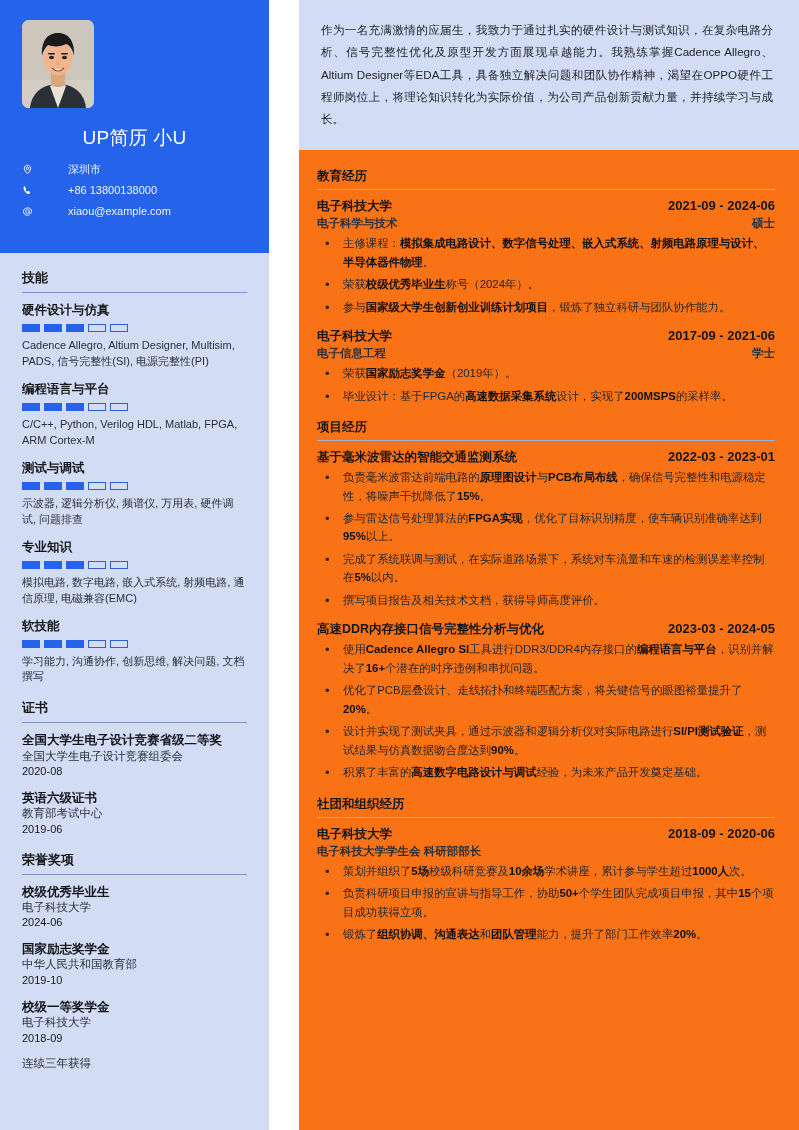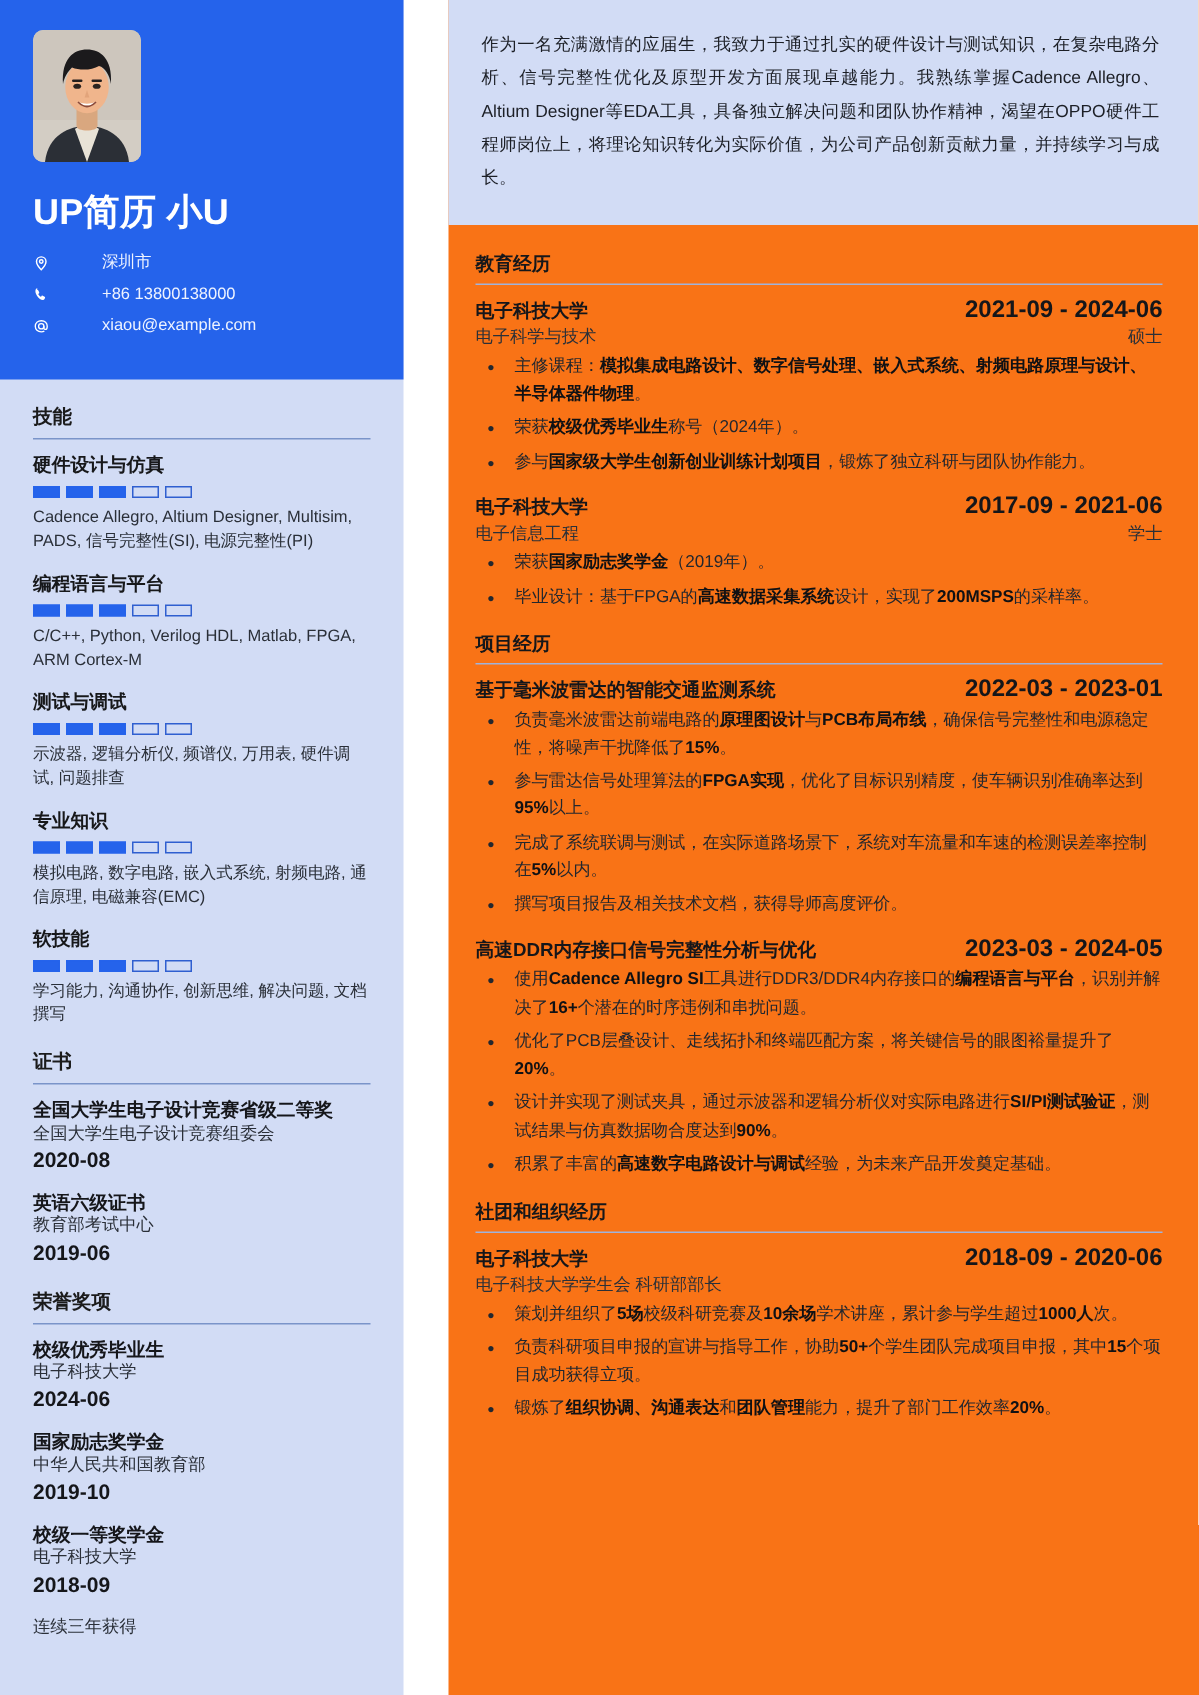--- a/index.html
+++ b/index.html
@@ -35,24 +35,25 @@
     width: 72px;
     height: 88px;
     border-radius: 7px;
     overflow: hidden;
     position: relative;
     background: #cfc9c2;
   }
   .photo svg { display: block; width: 100%; height: 100%; }
   .person-name {
     color: #ffffff;
-    font-size: 24px;
-    font-weight: bold;
+    font-size: 19px;
+    font-weight: normal;
     margin-top: 17px;
     letter-spacing: 0.2px;
+    text-align: center;
   }
   .contact-list { margin-top: 12px; }
   .contact-row {
     display: flex;
     align-items: center;
     color: #eef3ff;
     font-size: 11px;
     margin-bottom: 9px;
     line-height: 1.1;
     gap: 31px;
@@ -106,23 +107,23 @@
     font-weight: bold;
     color: #15161a;
     line-height: 1.3;
   }
   .cert-org {
     font-size: 11.5px;
     color: #2a2f38;
     line-height: 1.35;
   }
   .cert-date {
-    font-size: 14px;
+    font-size: 11px;
     color: #15161a;
-    font-weight: bold;
+    font-weight: normal;
     line-height: 1.35;
   }
   .cert-note {
     font-size: 11.5px;
     color: #2a2f38;
     margin-top: 8px;
   }
 
   
   .main {
@@ -159,32 +160,33 @@
     display: flex;
     justify-content: space-between;
     align-items: baseline;
   }
   .entry-org {
     font-size: 12.5px;
     font-weight: bold;
     color: #15161a;
   }
   .entry-date {
-    font-size: 16px;
+    font-size: 13px;
     font-weight: bold;
     color: #15161a;
     white-space: nowrap;
     padding-left: 12px;
   }
   .entry-sub {
     display: flex;
     justify-content: space-between;
     align-items: flex-start;
     margin-top: 1px;
     margin-bottom: 3px;
+    font-weight: bold;
   }
   .entry-major { font-size: 11.5px; color: #2b3038; }
   .entry-degree { font-size: 11.5px; color: #2b3038; white-space: nowrap; padding-left: 12px; }
   ul.bullets { list-style: none; margin: 2px 0 0 0; padding: 0; }
   ul.bullets li {
     position: relative;
     padding-left: 26px;
     font-size: 11.4px;
     line-height: 1.62;
     color: #23272e;

